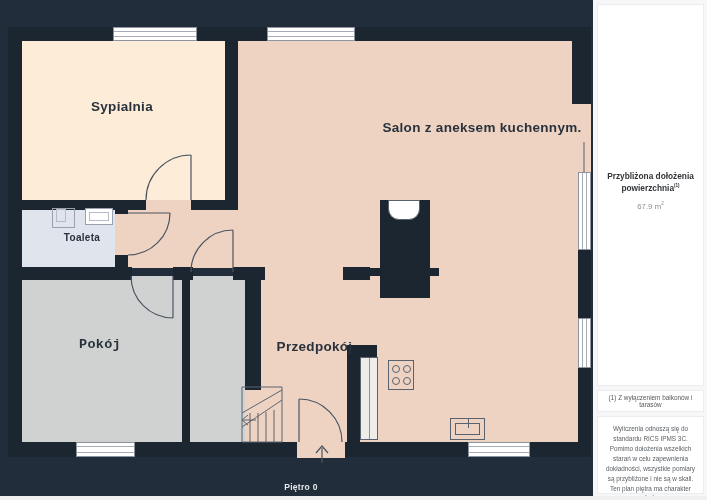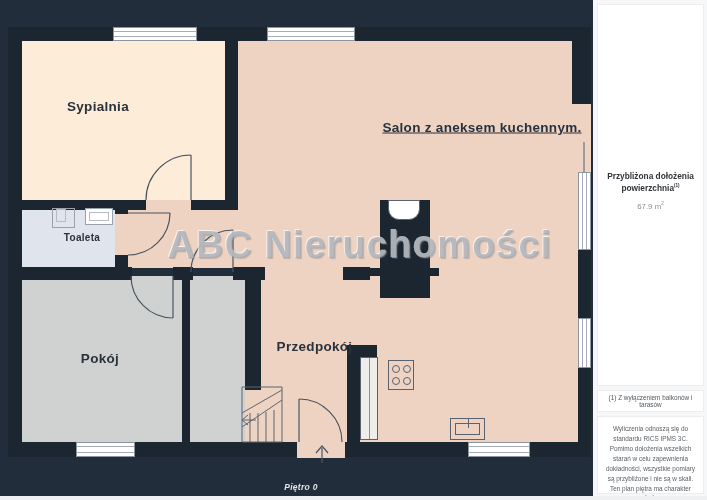--- a/index.html
+++ b/index.html
@@ -169,28 +169,27 @@
           <path d="M258,413 V442"></path>
           <path d="M266,412 V442"></path>
           <path d="M274,410 V442"></path>
         <path d="M242,413 L282,390"></path>
           <path d="M242,427 L282,400"></path>
         <path d="M256,420 L243,420"></path>
           <path d="M248,415 L242,420 L248,425"></path>
       </g>
     </svg>
 
-    <div class="room-label" style="left:98px;top:106px;">Sypialnia</div>
-    <div class="room-label" style="left:482px;top:127px;text-decoration:underline;">Salon z aneksem kuchennym.</div>
+    <div class="room-label" style="left:122px;top:106px;">Sypialnia</div>
+    <div class="room-label" style="left:482px;top:127px;">Salon z aneksem kuchennym.</div>
     <div class="room-label label-sm" style="left:82px;top:237px;">Toaleta</div>
-    <div class="room-label" style="left:100px;top:358px;">Pokój</div>
+    <div class="room-label" style="left:100px;top:344px;font-family:Liberation Mono, monospace;">Pokój</div>
     <div class="room-label" style="left:302px;top:346px;padding-left:25px;">Przedpokój</div>
-    <div class="floor-label" style="left:301px;top:487px;font-style:italic;">Piętro 0</div>
-
-    <div class="watermark">ABC Nieruchomości</div>
+    <div class="floor-label" style="left:301px;top:487px;">Piętro 0</div>
+
   </div>
 
   <aside class="sidebar">
     <div class="card card-area">
       <div class="area-block">
         <div class="area-title"><span>Przybliżona dołożenia powierzchnia</span><sup>(1)</sup></div>
         <div class="area-value"><span>67.9</span>&nbsp;<span>m</span><sup>2</sup></div>
       </div>
     </div>
     <div class="card card-footnote">

